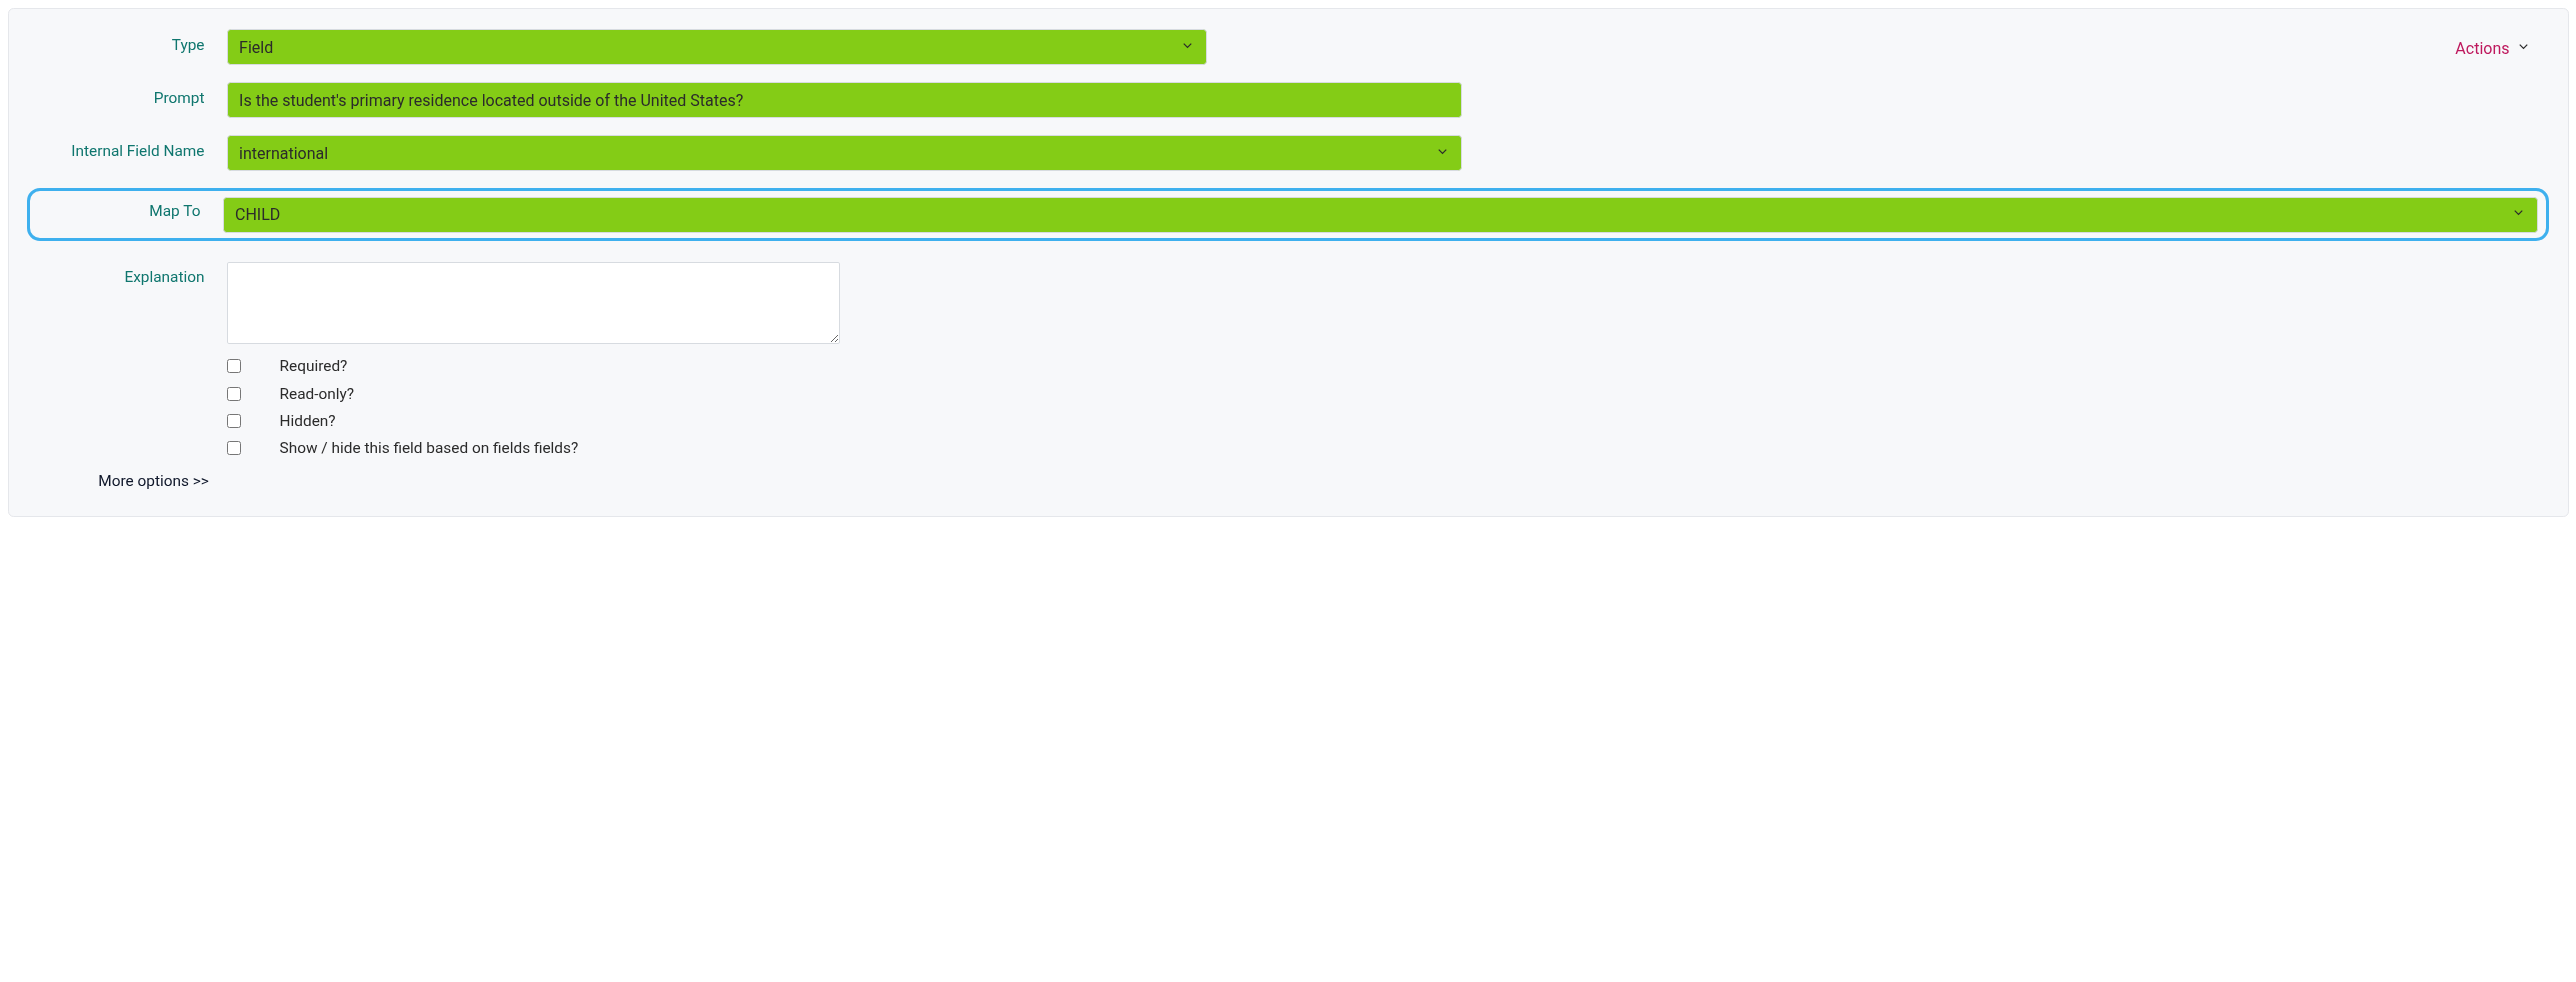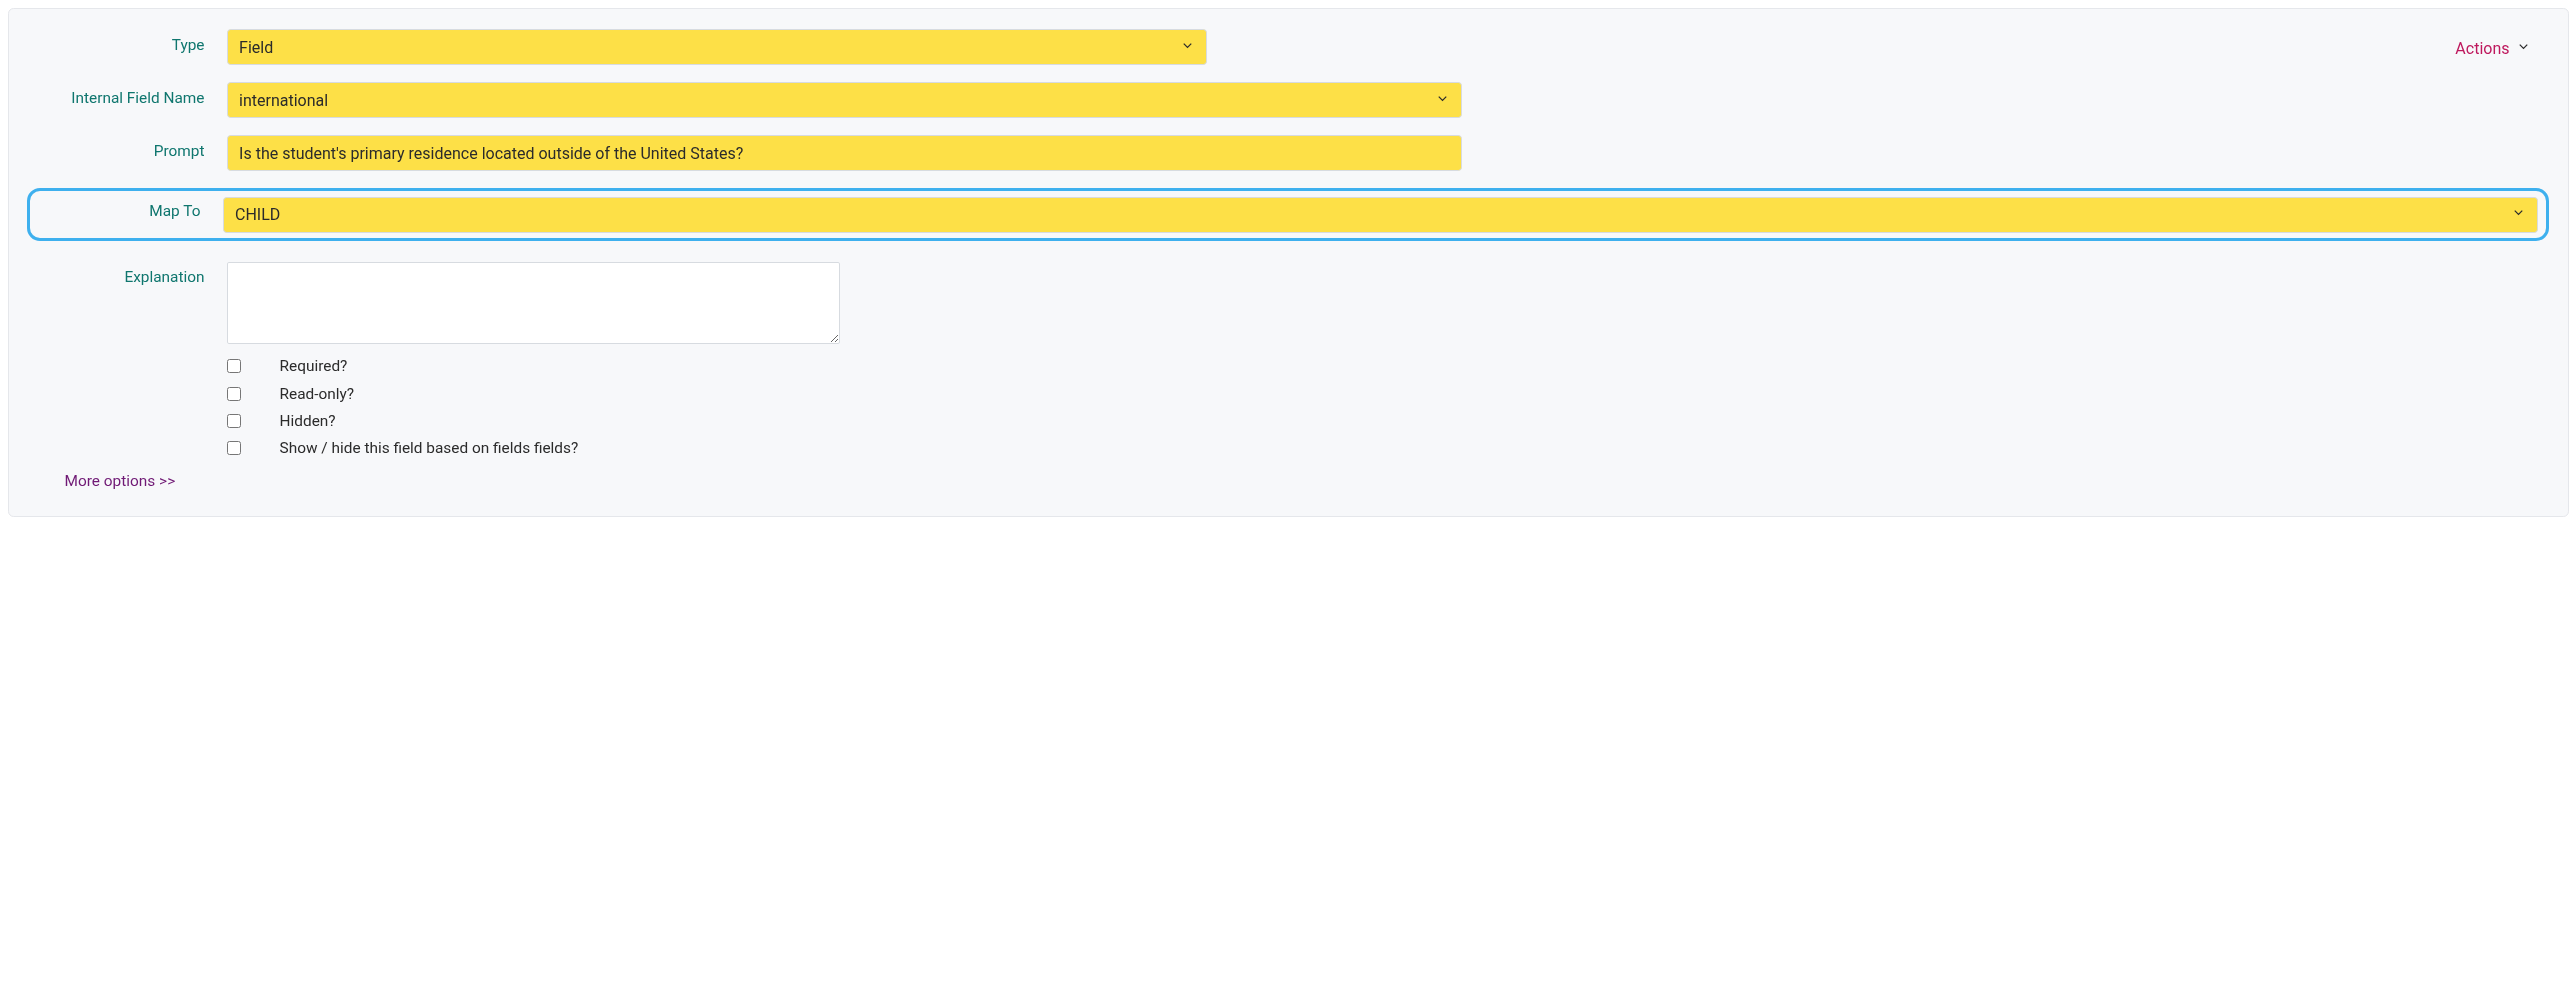--- a/index.html
+++ b/index.html
@@ -48,21 +48,21 @@
       color: #0f766e;
       flex-shrink: 0;
     }
     .form-control-wrap {
       flex: 1;
       min-width: 0;
     }
     .select-box, .text-input {
       height: 36px;
       width: 100%;
-      background: #fde047;
+      background: #84cc16;
       border: 0.9px solid #d7dbe0;
       border-radius: 3.7px;
       padding: 0 11.2px;
       font-size: 16px;
       color: #2b2b2b;
       display: flex;
       align-items: center;
       justify-content: space-between;
       cursor: pointer;
     }
@@ -117,24 +117,24 @@
       color: #2b2b2b;
       gap: 35px;
     }
     .checkbox-row input[type="checkbox"] {
       width: 14px;
       height: 14px;
       margin-right: 3.7px;
       cursor: pointer;
     }
     .more-options {
-      color: #701a75;
+      color: #0f172a;
       font-size: 15.4px;
       cursor: pointer;
-      text-align: center;
+      text-align: right;
       width: 178px;
       display: block;
     }
     .chevron svg {
       width: 15px;
       height: 15px;
       stroke: #2b2b2b;
       stroke-width: 2;
       fill: none;
     }
@@ -166,43 +166,43 @@
         <span>Field</span>
         <span class="chevron">
           <svg viewBox="0 0 24 24">
               <polyline points="6 9 12 15 18 9"></polyline>
             </svg>
         </span>
       </div>
     </div>
   </div>
 
+  <div class="form-row row-prompt">
+    <div class="form-label">Prompt</div>
+    <div class="form-control-wrap">
+      <div class="text-input">
+        <span>Is the student's primary residence located outside of the United States?</span>
+      </div>
+    </div>
+  </div>
+
   <div class="form-row row-internal">
     <div class="form-label">Internal Field Name</div>
     <div class="form-control-wrap">
       <div class="select-box">
         <span>international</span>
         <span class="chevron">
           <svg viewBox="0 0 24 24">
               <polyline points="6 9 12 15 18 9"></polyline>
             </svg>
         </span>
       </div>
     </div>
   </div>
 
-  <div class="form-row row-prompt">
-    <div class="form-label">Prompt</div>
-    <div class="form-control-wrap">
-      <div class="text-input">
-        <span>Is the student's primary residence located outside of the United States?</span>
-      </div>
-    </div>
-  </div>
-
   <div class="form-row row-mapto highlight-row">
     <div class="form-label" style="width:187px;">Map To</div>
     <div class="form-control-wrap">
       <div class="select-box">
         <span>CHILD</span>
         <span class="chevron">
           <svg viewBox="0 0 24 24">
               <polyline points="6 9 12 15 18 9"></polyline>
             </svg>
         </span>

